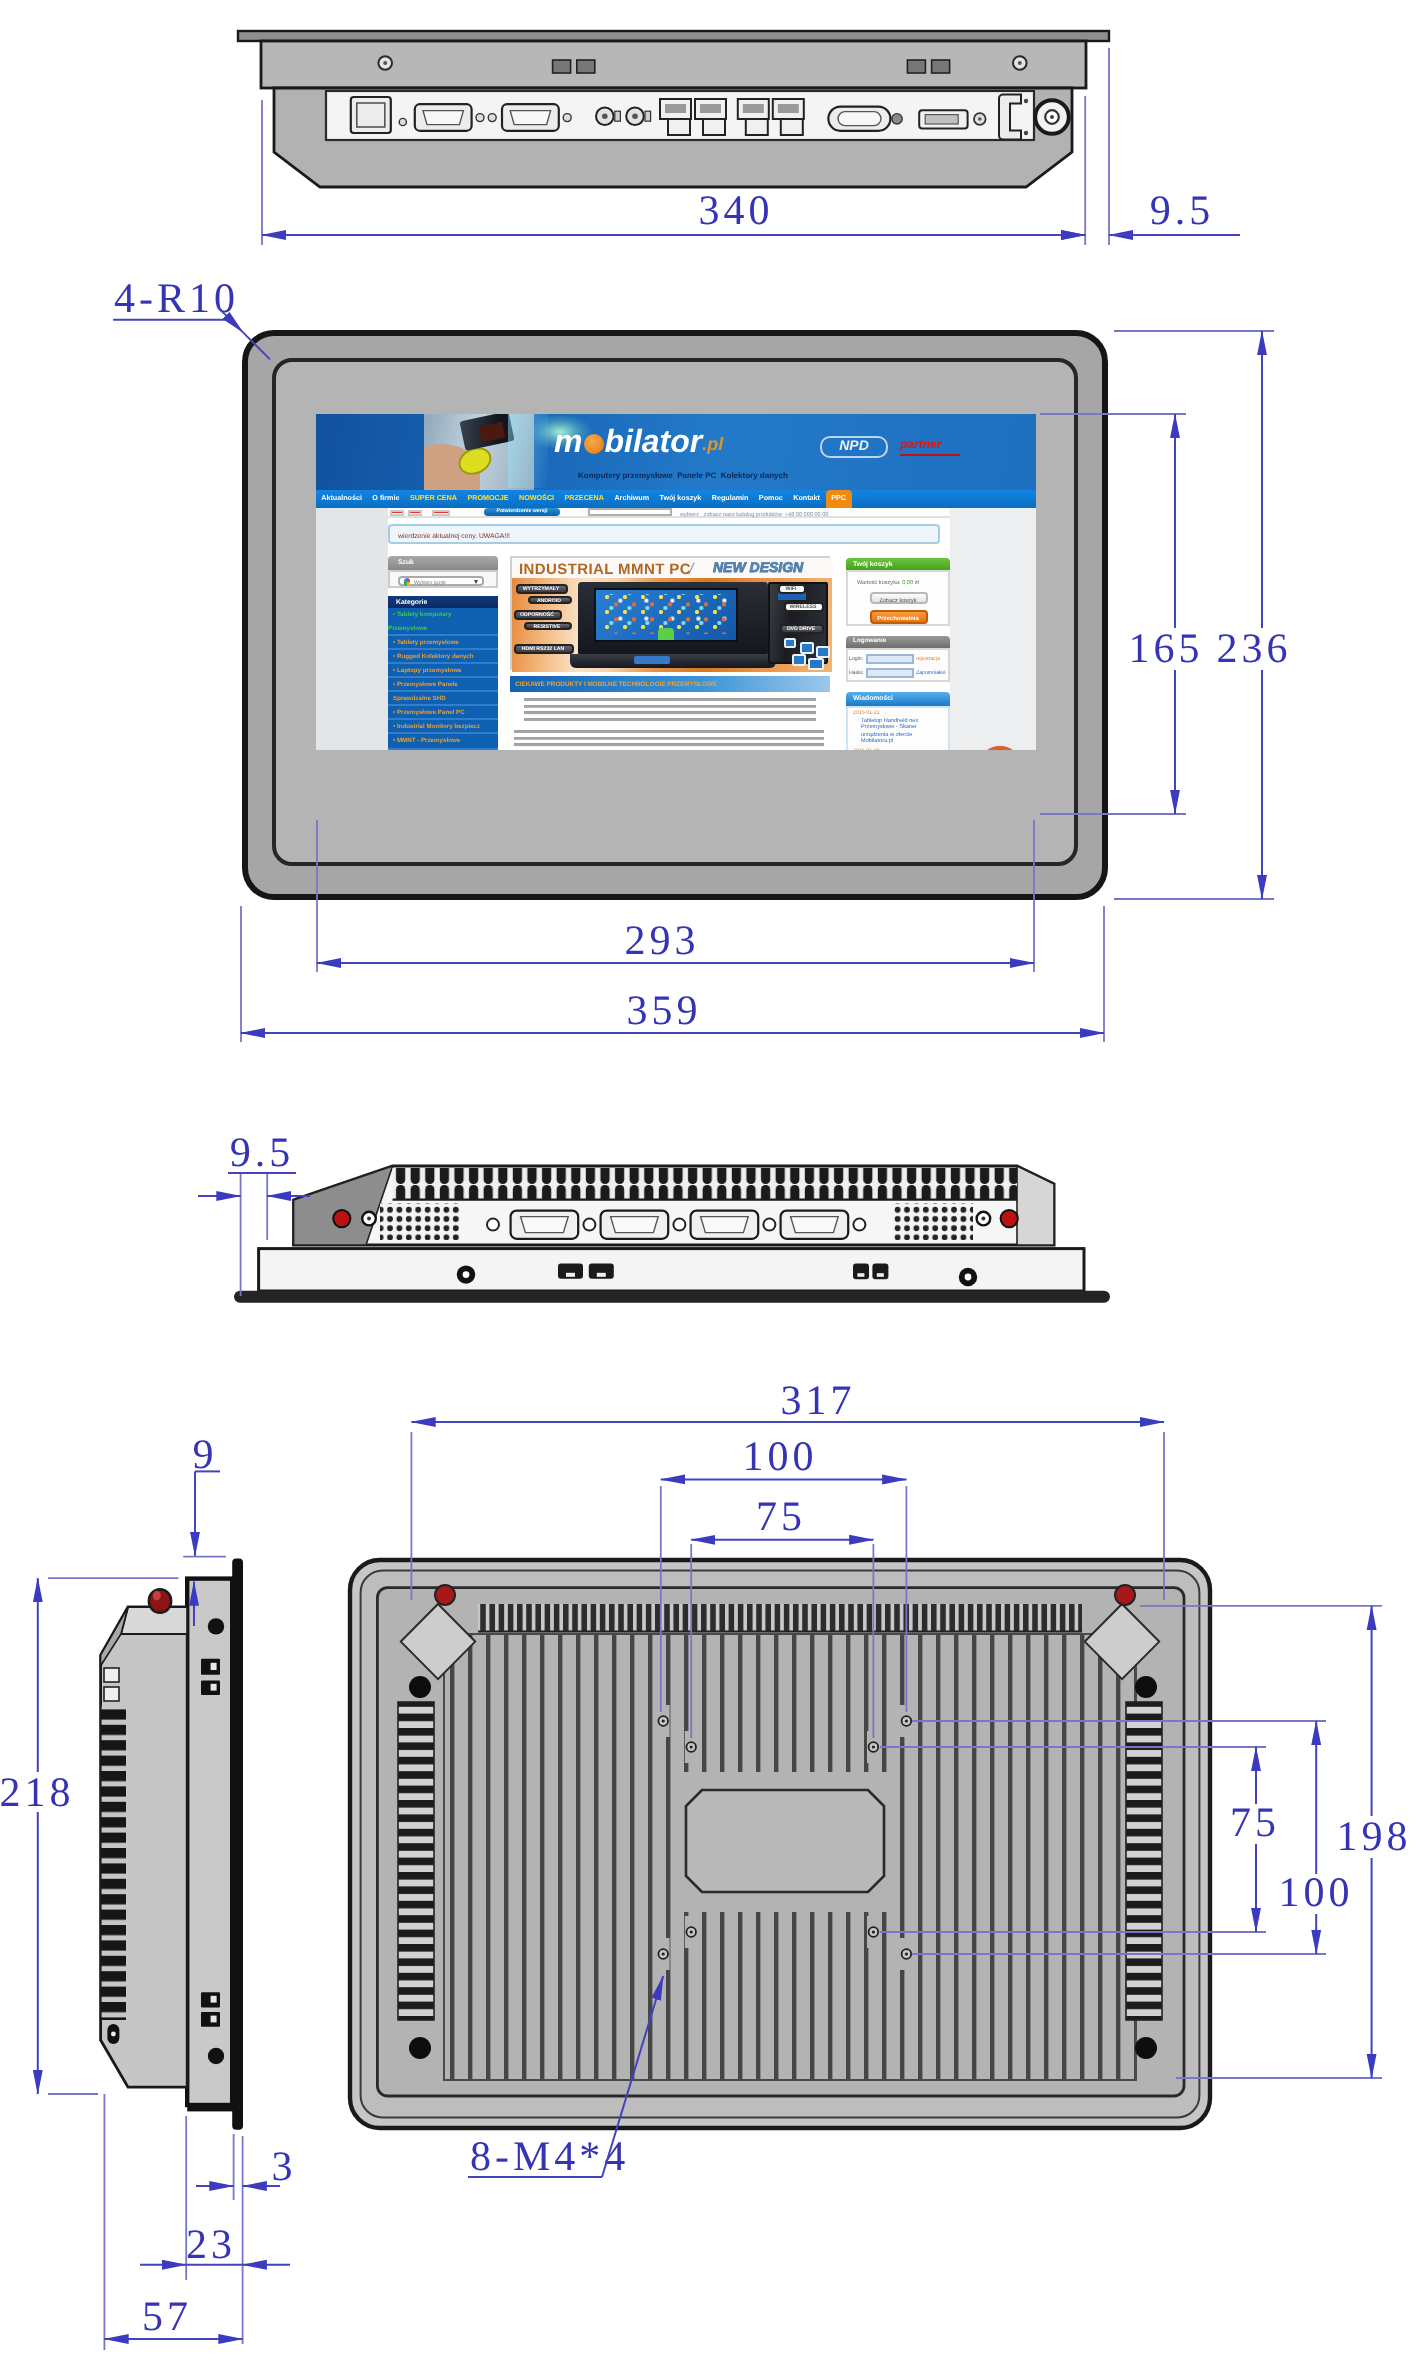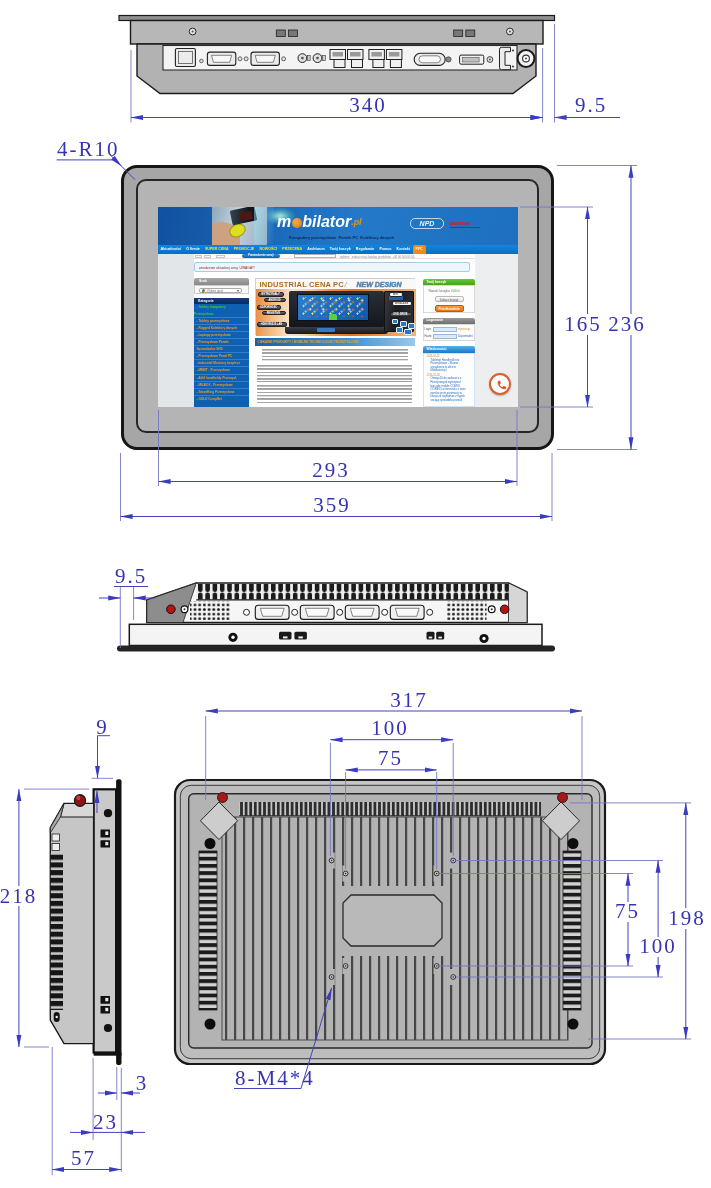--- a/index.html
+++ b/index.html
@@ -5,21 +5,21 @@
   html,body{margin:0;padding:0;}
   body{width:711px;height:1188px;background:#ffffff;position:relative;overflow:hidden;
        font-family:"Liberation Sans", sans-serif;}
   .abs{position:absolute;}
   
   #bezel-outer{left:121px;top:165px;width:427px;height:279px;background:#a6a6a6;
     border:3px solid #161616;border-radius:16px;}
   #bezel-inner{left:136px;top:179px;width:399px;height:250px;background:#b4b4b4;
     border:2px solid #262626;border-radius:10px;}
   
-  #screen{left:158px;top:207px;width:360px;height:200px;background:#ffffff;overflow:hidden;}
+  #screen{left:158px;top:207px;width:360px;height:168px;background:#ffffff;overflow:hidden;}
   #screen *{position:absolute;box-sizing:border-box;}
   #hdr{left:0;top:0;width:360px;height:37.5px;background:linear-gradient(100deg,#11519e 0%,#1a67b8 30%,#2379c8 55%,#1e6fc0 100%);}
   #hdr-photo{left:54px;top:0;width:55px;height:37.5px;background:linear-gradient(105deg,#8ea7ba 0%,#c4d4de 45%,#93aabc 100%);overflow:hidden;}
   #hdr-hand{left:-8px;top:15px;width:36px;height:24px;background:#cfa183;border-radius:50% 60% 10% 30%;}
   #hdr-ring{left:17px;top:17px;width:17px;height:13px;background:#dede20;border:1px solid #9a9a10;border-radius:50%;transform:rotate(-24deg);}
   #hdr-scan{left:19px;top:1px;width:25px;height:15px;background:linear-gradient(105deg,#39434f,#11161e 70%);transform:rotate(-12deg);border-radius:1.5px;}
   #hdr-scan2{left:28px;top:5px;width:12px;height:8px;background:#4d1812;transform:rotate(-12deg);}
   #hdr-streak{left:106px;top:0;width:40px;height:30px;background:radial-gradient(closest-side at 40% 30%,rgba(190,255,220,.85),rgba(120,220,190,.35) 60%,rgba(40,140,200,0) 100%);}
   #hdr-streak2{left:96px;top:0;width:20px;height:37px;background:linear-gradient(100deg,rgba(150,230,255,.5),rgba(150,230,255,0));}
   #logo{left:119px;top:5px;width:110px;height:20px;font:italic bold 16px/20px "Liberation Sans",sans-serif;color:#fff;letter-spacing:0;}
@@ -139,21 +139,21 @@
       <div>▪ Przemysłowe Panel PC</div>
       <div>▪ Industrial Monitory bezpiecz</div>
       <div>▪ MMNT - Przemysłowe</div>
       <div>▪ Athil handheldy Przemysł.</div>
       <div>▪ MILBOX - Przemysłowe</div>
       <div>▪ SmartKing Przemysłowe</div>
       <div style="border-bottom:none">▪ GOLD CompNet</div>
     </div>
     <div id="banner">
       <div class="bh"></div>
-      <div class="t1">INDUSTRIAL CENA PC</div>
+      <div class="t1">INDUSTRIAL MMNT PC</div>
       <div class="sl">/</div>
       <div class="t2">NEW DESIGN</div>
       <div class="body">
         <div class="btn" style="left:2px;top:3px;width:26px;height:4.6px">WYTRZYMAŁY</div>
         <div class="btn" style="left:8px;top:8.5px;width:22px;height:4.6px">ANDROID</div>
         <div class="btn" style="left:1px;top:16px;width:24px;height:4.6px">ODPORNOŚĆ</div>
         <div class="btn" style="left:6px;top:21.5px;width:24px;height:4.6px">RESISTIVE</div>
         <div class="btn" style="left:1px;top:33px;width:30px;height:4.6px">HDMI RS232 LAN</div>
         <div class="lap">
           <div class="scr">

